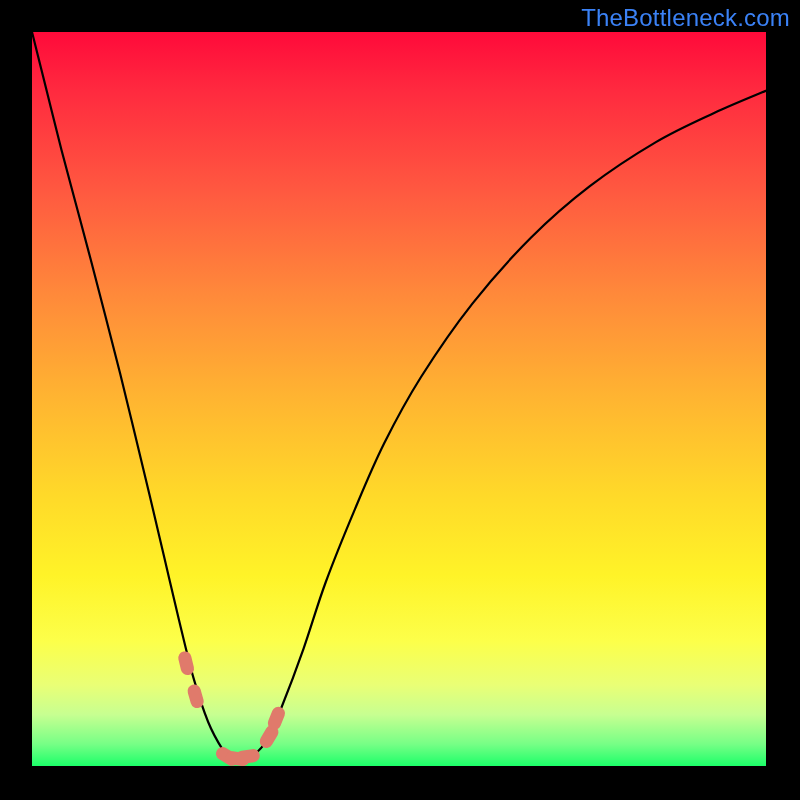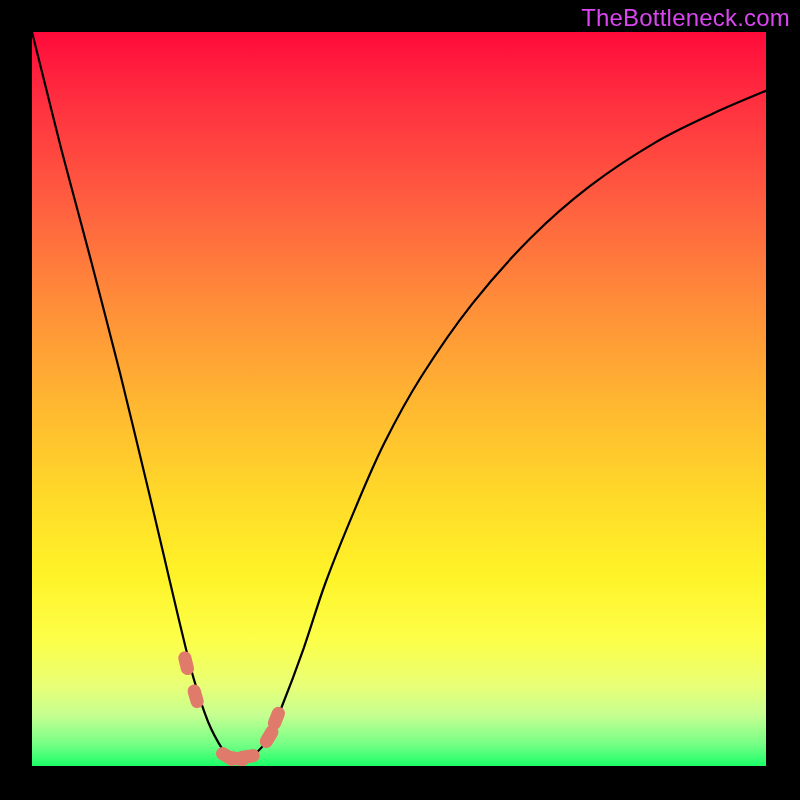--- a/index.html
+++ b/index.html
@@ -39,21 +39,21 @@
       #e9ff76 89%,
       #c7ff91 93%,
       #77ff86 97%,
       #1cff69 100%
     );
   }
   .watermark {
     position: absolute;
     top: 4px;
     right: 10px;
-    color: #d946ef;
+    color: #3b82f6;
     font-size: 24px;
     font-weight: 500;
     letter-spacing: 0.2px;
     user-select: none;
   }
   svg.curve {
     position: absolute;
     left: 0;
     top: 0;
     width: 734px;

